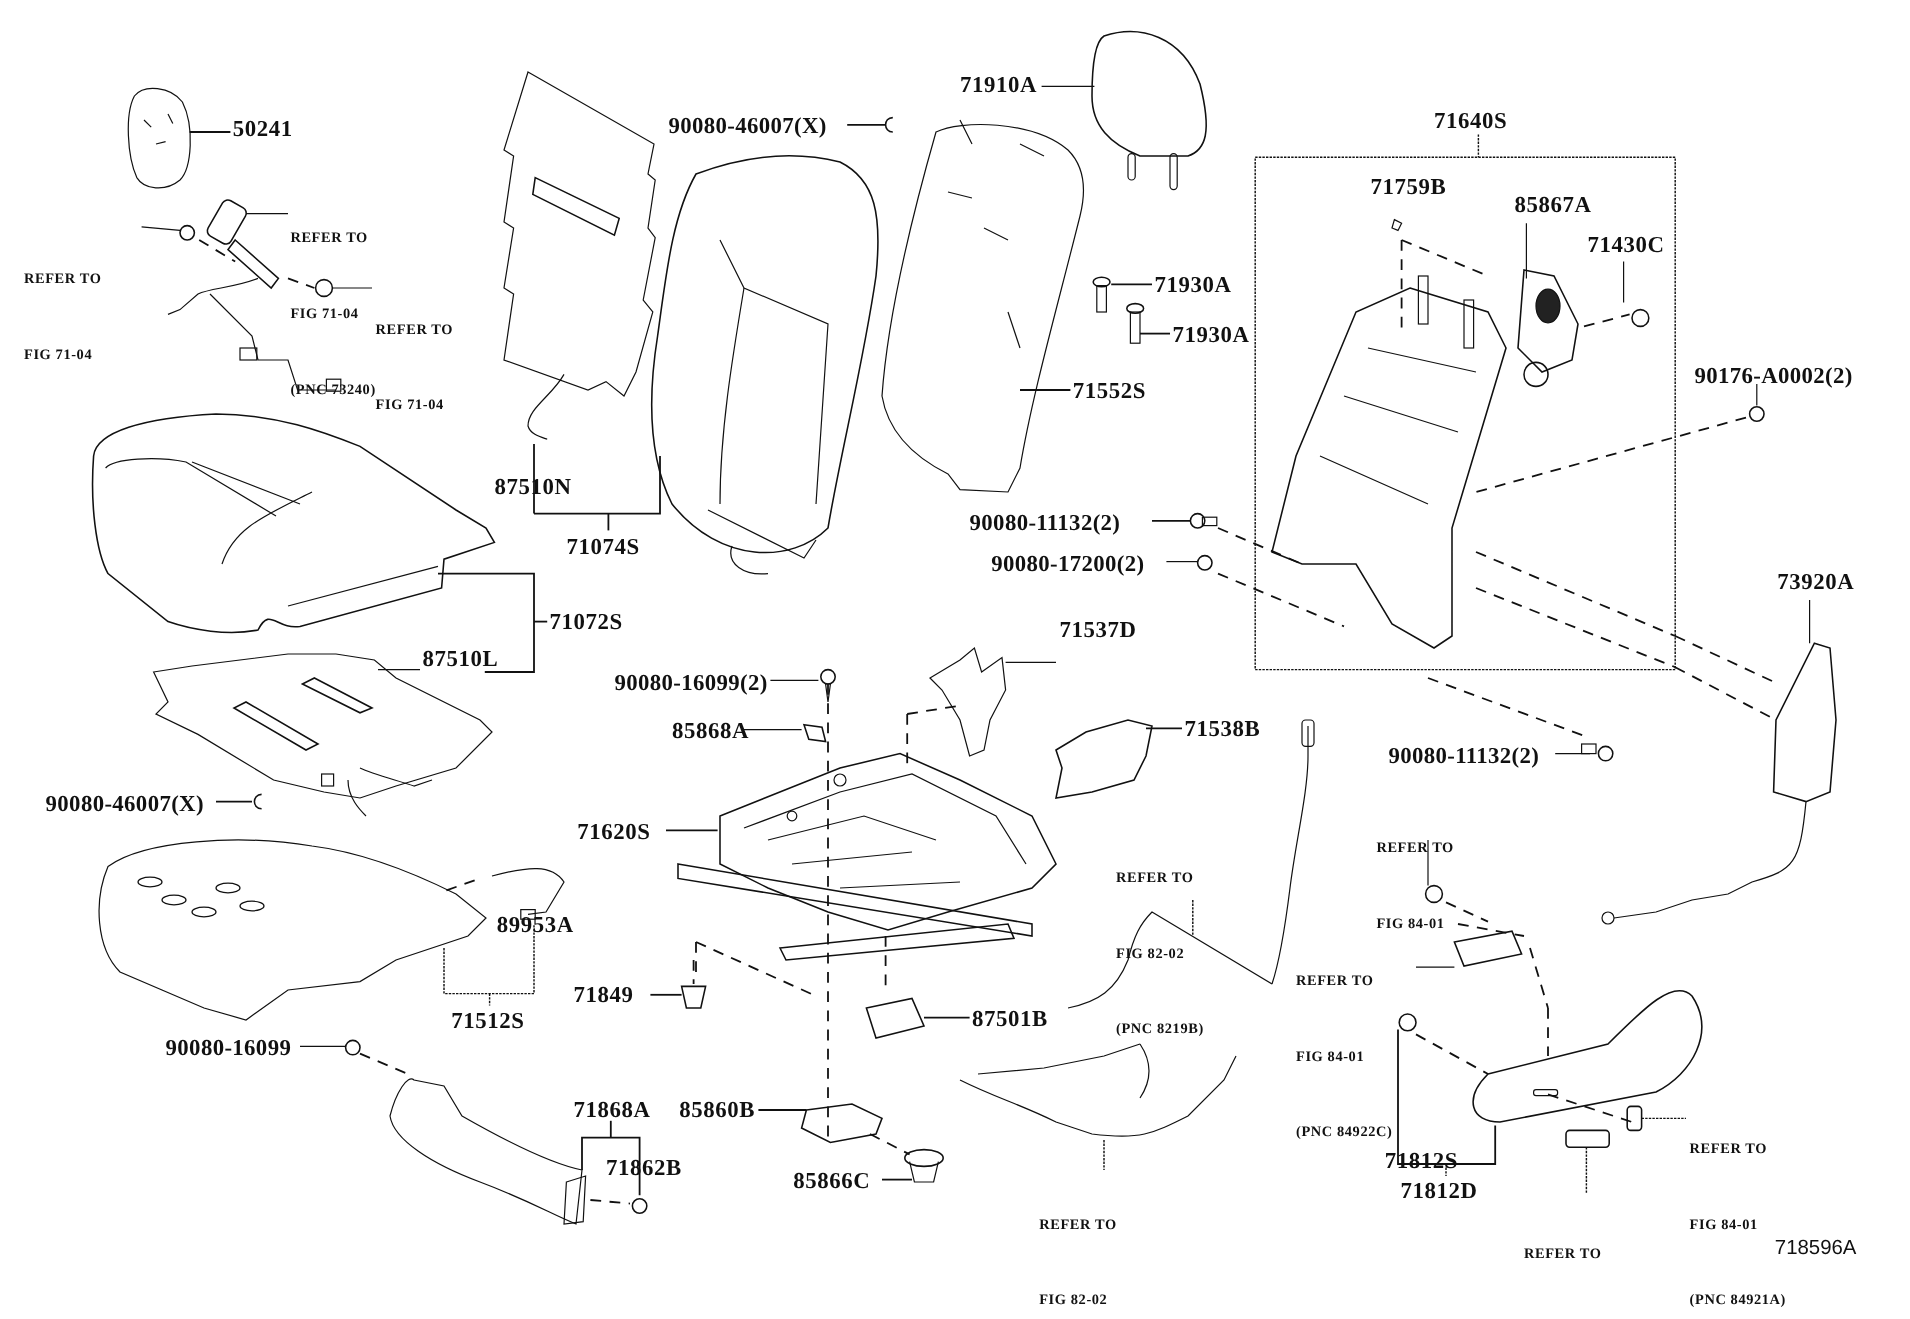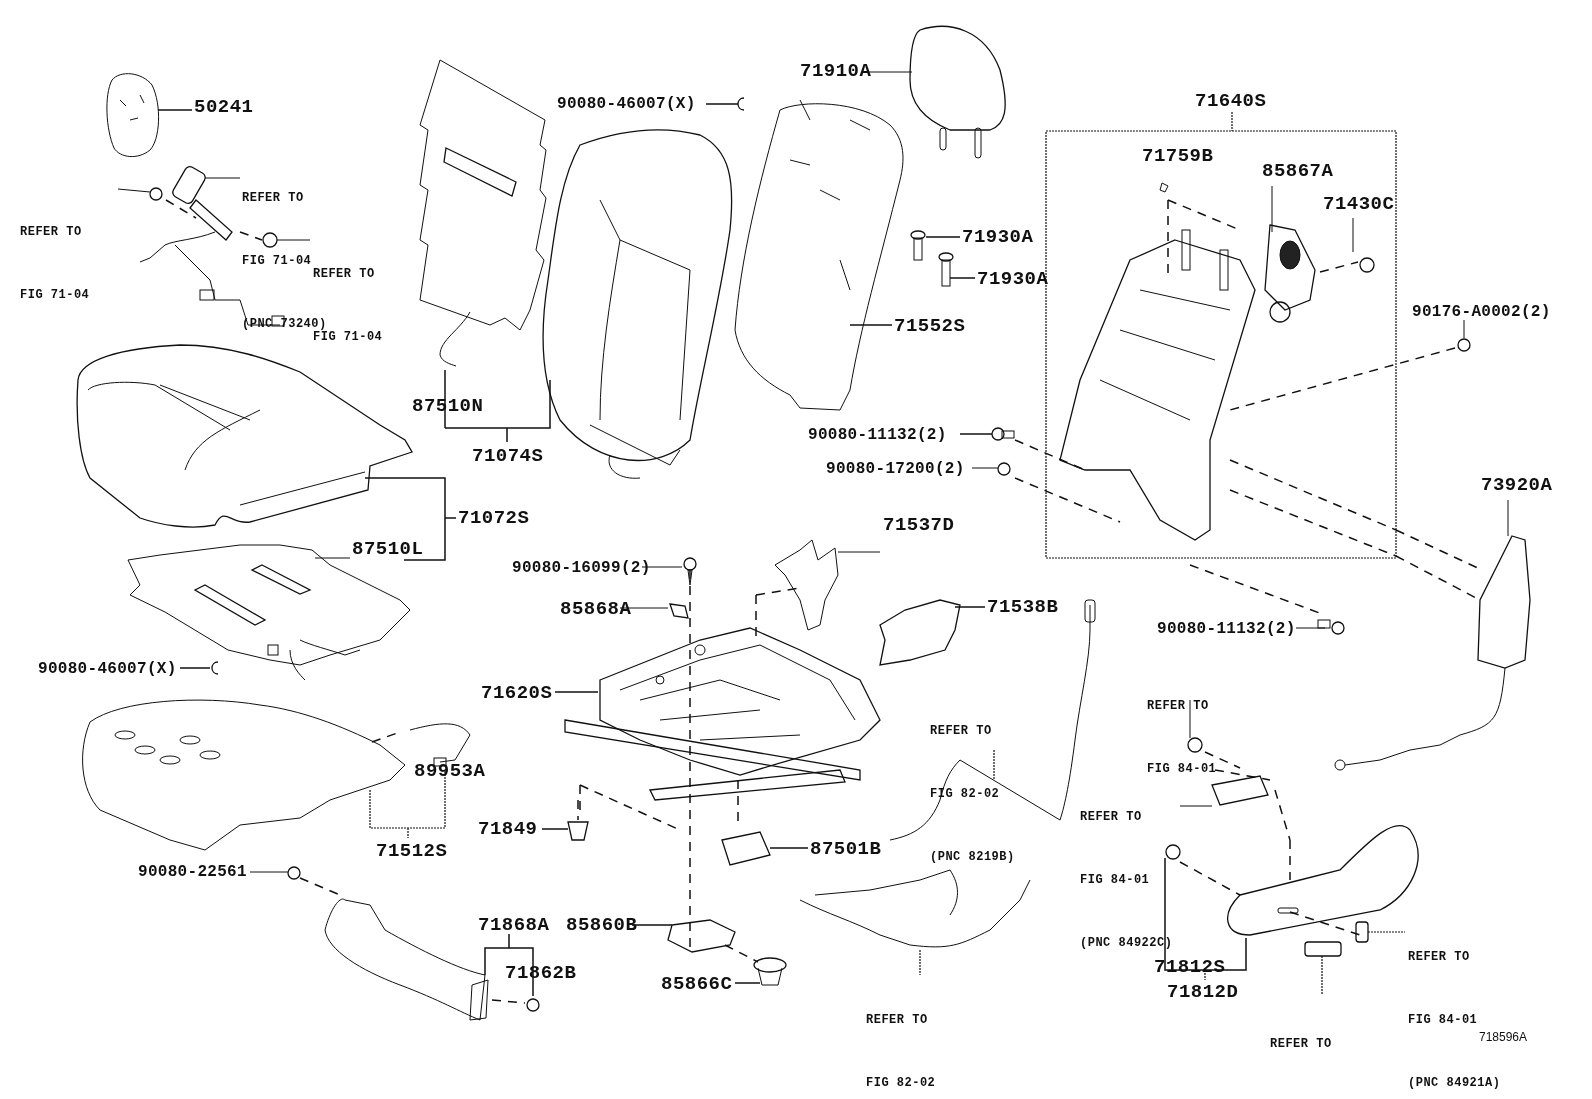--- a/index.html
+++ b/index.html
@@ -1,32 +1,32 @@
 <!DOCTYPE html>
 <html><head>
 <meta charset="utf-8">
 <style>
   html, body { margin: 0; padding: 0; background: #ffffff; }
   body { width: 1592px; height: 1099px; position: relative; overflow: hidden; }
   #canvas { position: absolute; left: 0; top: 0; width: 1592px; height: 1099px; }
   .lbl {
     position: absolute;
-    font-family: Liberation Mono, monospace;
+    font-family: Liberation Serif, serif;
     font-weight: bold;
     color: #111;
     white-space: pre;
     line-height: 1;
   }
   .pn { font-size: 19px; letter-spacing: 0.5px; }
-  .pn-sm { font-size: 16px; letter-spacing: 0.3px; }
+  .pn-sm { font-size: 19px; letter-spacing: 0.3px; }
   .ref { font-size: 12px; line-height: 21px; letter-spacing: 0.5px; }
   .figid {
     position: absolute;
     font-family: "Liberation Sans", "DejaVu Sans", sans-serif;
-    font-size: 12px; color: #111;
+    font-size: 17px; color: #111;
   }
   svg .part { fill: none; stroke: #111; stroke-width: 1.3; }
   svg .thin { fill: none; stroke: #111; stroke-width: 1; }
   svg .lead { fill: none; stroke: #111; stroke-width: 1.5; }
   svg .dash { fill: none; stroke: #111; stroke-width: 1.5; stroke-dasharray: 9 7; }
   svg .box { fill: none; stroke: #111; stroke-width: 1.2; stroke-dasharray: 2 1; }
   svg .fill { fill: #222; stroke: #111; }
 </style>
 </head>
 <body>
@@ -336,21 +336,21 @@
 <div class="lbl pn" style="left:883px;top:516px">71537D</div>
 <div class="lbl pn" style="left:560px;top:600px">85868A</div>
 <div class="lbl pn" style="left:987px;top:598px">71538B</div>
 <div class="lbl pn-sm" style="left:38px;top:661px">90080-46007(X)</div>
 <div class="lbl pn-sm" style="left:1157px;top:621px">90080-11132(2)</div>
 <div class="lbl pn" style="left:481px;top:684px">71620S</div>
 <div class="lbl pn" style="left:414px;top:762px">89953A</div>
 <div class="lbl pn" style="left:478px;top:820px">71849</div>
 <div class="lbl pn" style="left:376px;top:842px">71512S</div>
 <div class="lbl pn" style="left:810px;top:840px">87501B</div>
-<div class="lbl pn-sm" style="left:138px;top:864px">90080-22561</div>
+<div class="lbl pn-sm" style="left:138px;top:864px">90080-16099</div>
 <div class="lbl pn" style="left:566px;top:916px">85860B</div>
 <div class="lbl pn" style="left:478px;top:916px">71868A</div>
 <div class="lbl pn" style="left:505px;top:964px">71862B</div>
 <div class="lbl pn" style="left:661px;top:975px">85866C</div>
 <div class="lbl pn" style="left:1154px;top:958px">71812S</div>
 <div class="lbl pn" style="left:1167px;top:983px">71812D</div>
 
 <div class="lbl ref" style="left:20px;top:180px">
   <div>REFER TO</div>
   <div>FIG 71-04</div>

